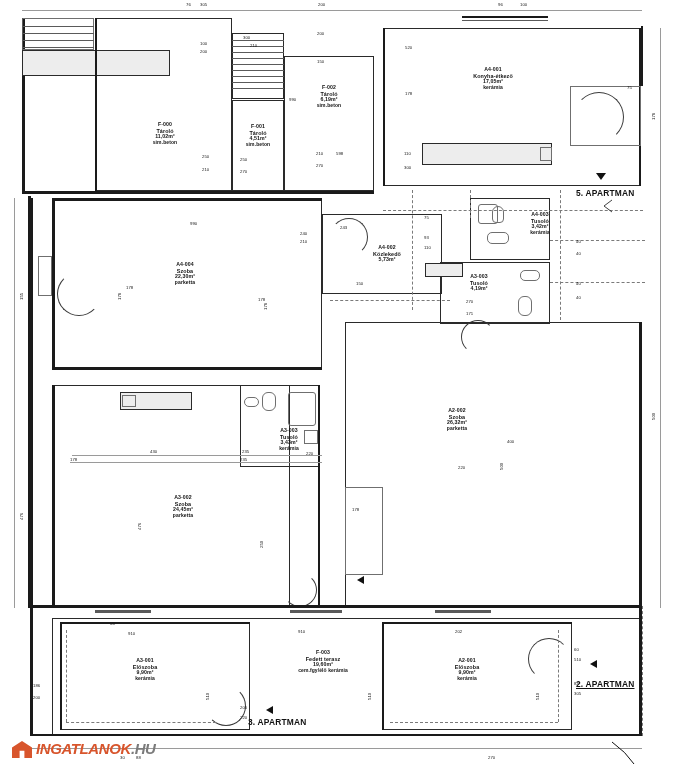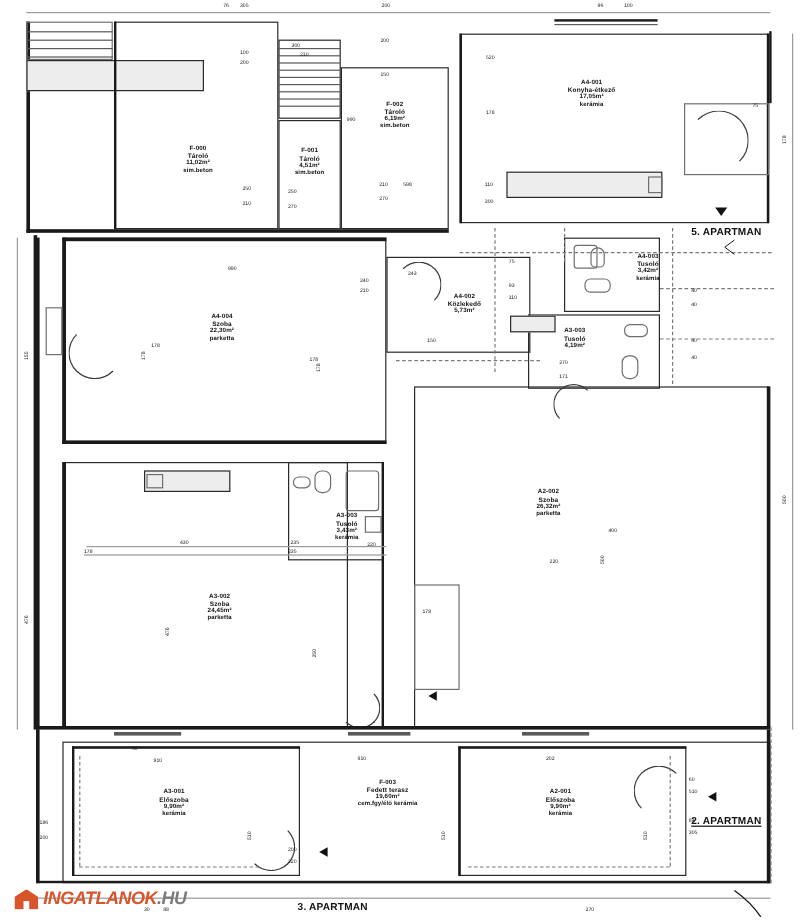--- a/index.html
+++ b/index.html
@@ -272,21 +272,21 @@
   <div class="wall" style="left:639px;top:608px;width:3px;height:128px;"></div>
 
   <div class="thin" style="left:95px;top:610px;width:56px;height:3px;"></div>
   <div class="thin" style="left:290px;top:610px;width:52px;height:3px;"></div>
   <div class="thin" style="left:435px;top:610px;width:56px;height:3px;"></div>
 
   <div class="tri left" style="left:590px;top:660px;"></div>
   <div class="apt" style="left:576px;top:679px;text-decoration:underline;">2. APARTMAN</div>
 
   <div class="tri left" style="left:266px;top:706px;"></div>
-  <div class="apt" style="left:248px;top:750px;">3. APARTMAN</div>
+  <div class="apt" style="left:248px;top:717px;">3. APARTMAN</div>
 
   <div class="dash-v" style="left:412px;top:190px;height:120px;"></div>
   <div class="dash-h" style="left:383px;top:210px;width:260px;"></div>
   <div class="dash-v" style="left:470px;top:190px;height:28px;"></div>
   <div class="dash-h" style="left:330px;top:300px;width:120px;"></div>
   <div class="dash-v" style="left:560px;top:190px;height:130px;"></div>
   <div class="dash-h" style="left:550px;top:240px;width:95px;"></div>
   <div class="dash-h" style="left:550px;top:282px;width:95px;"></div>
   <div class="dash-v" style="left:642px;top:606px;height:130px;"></div>
 

